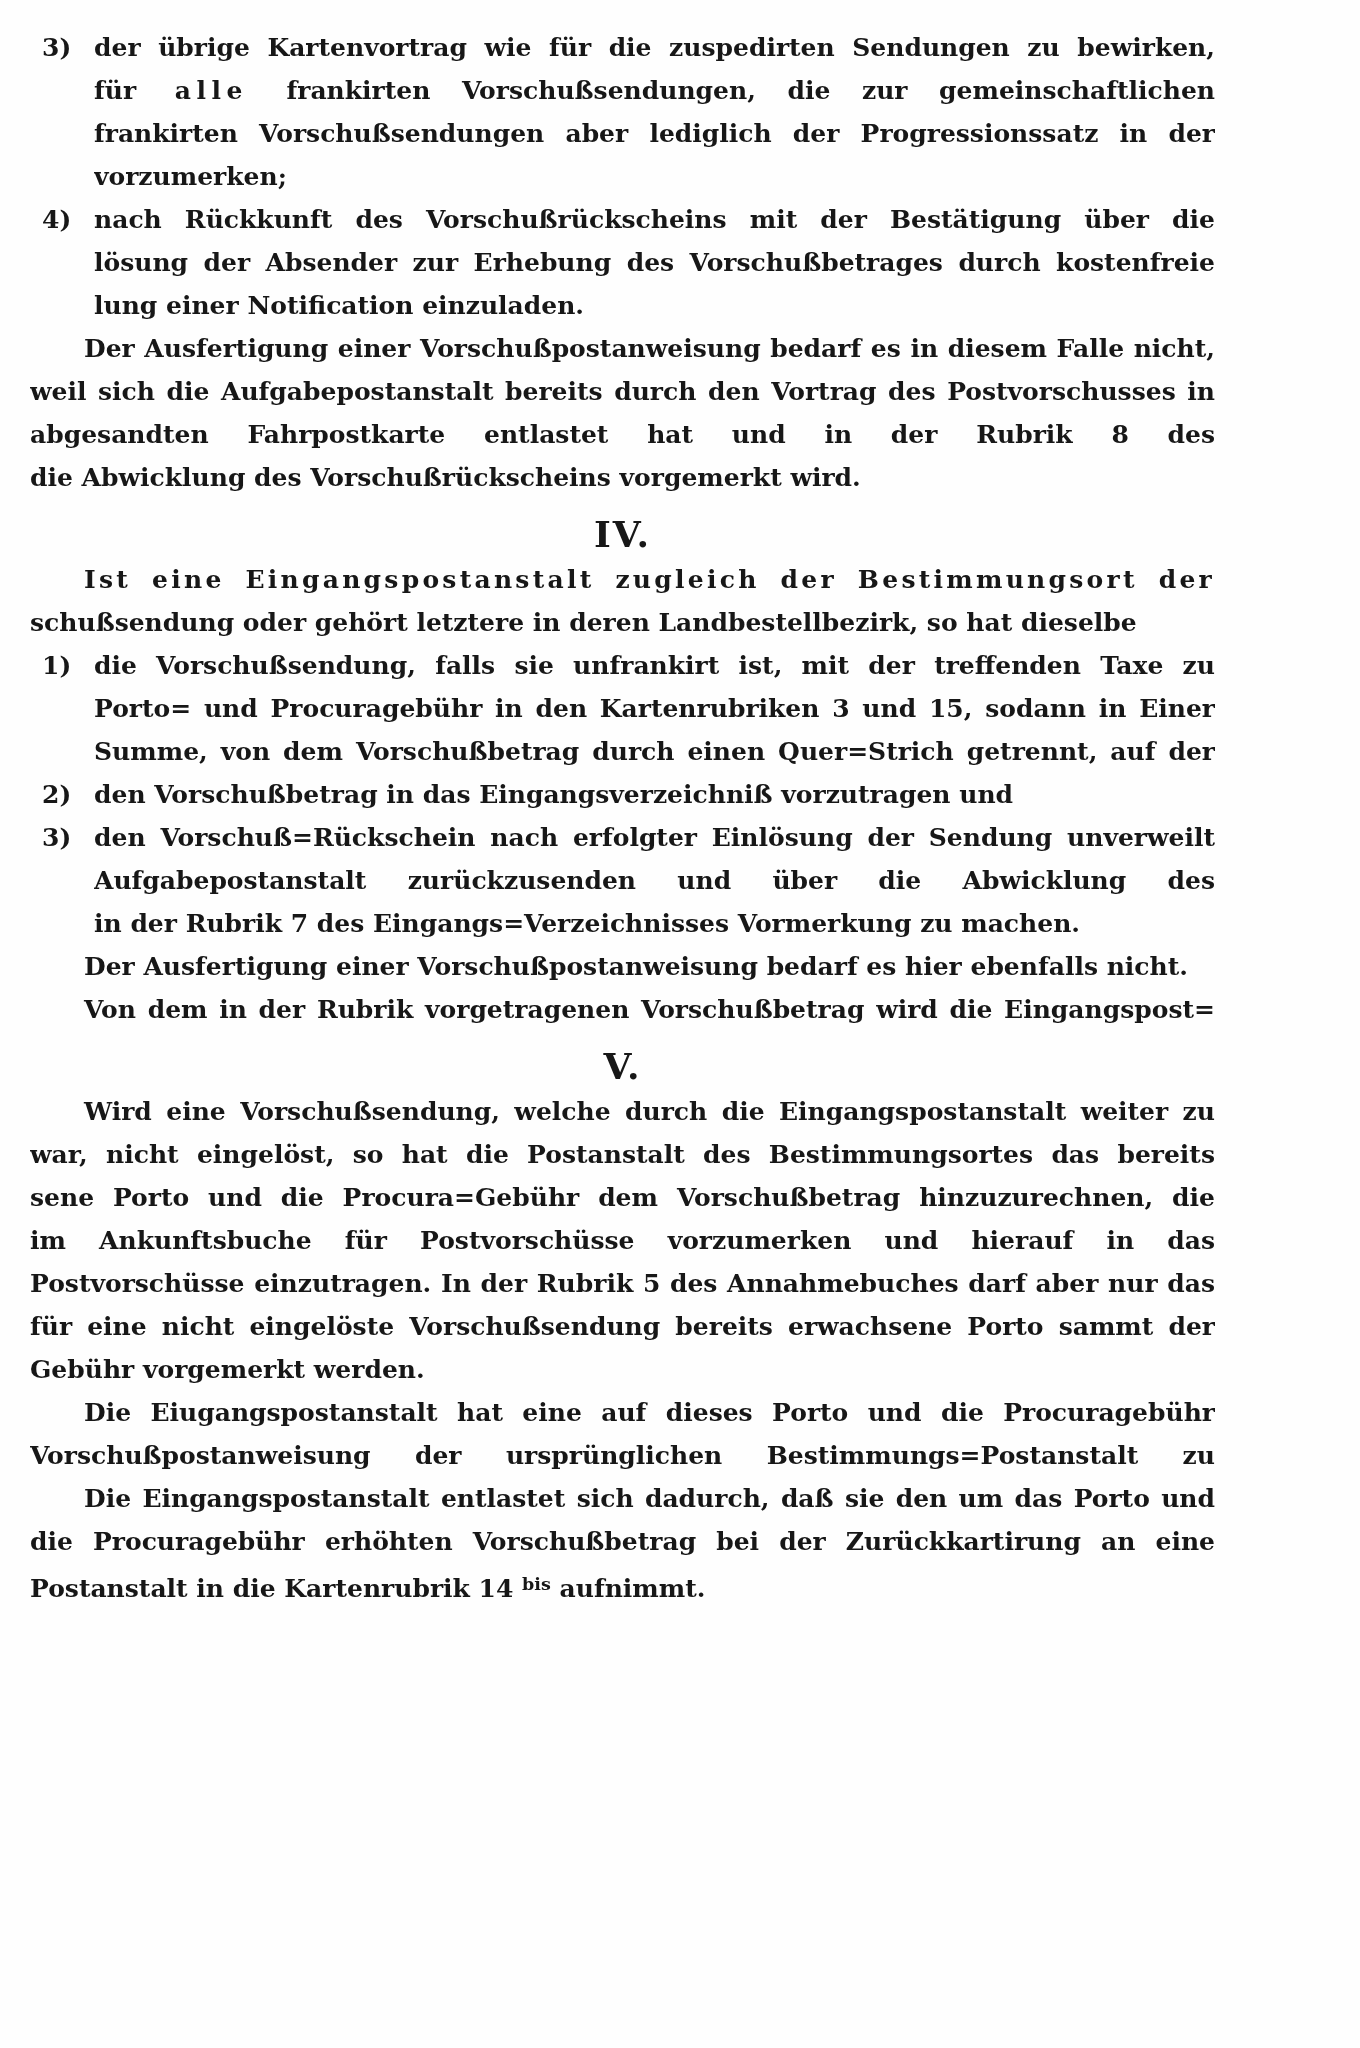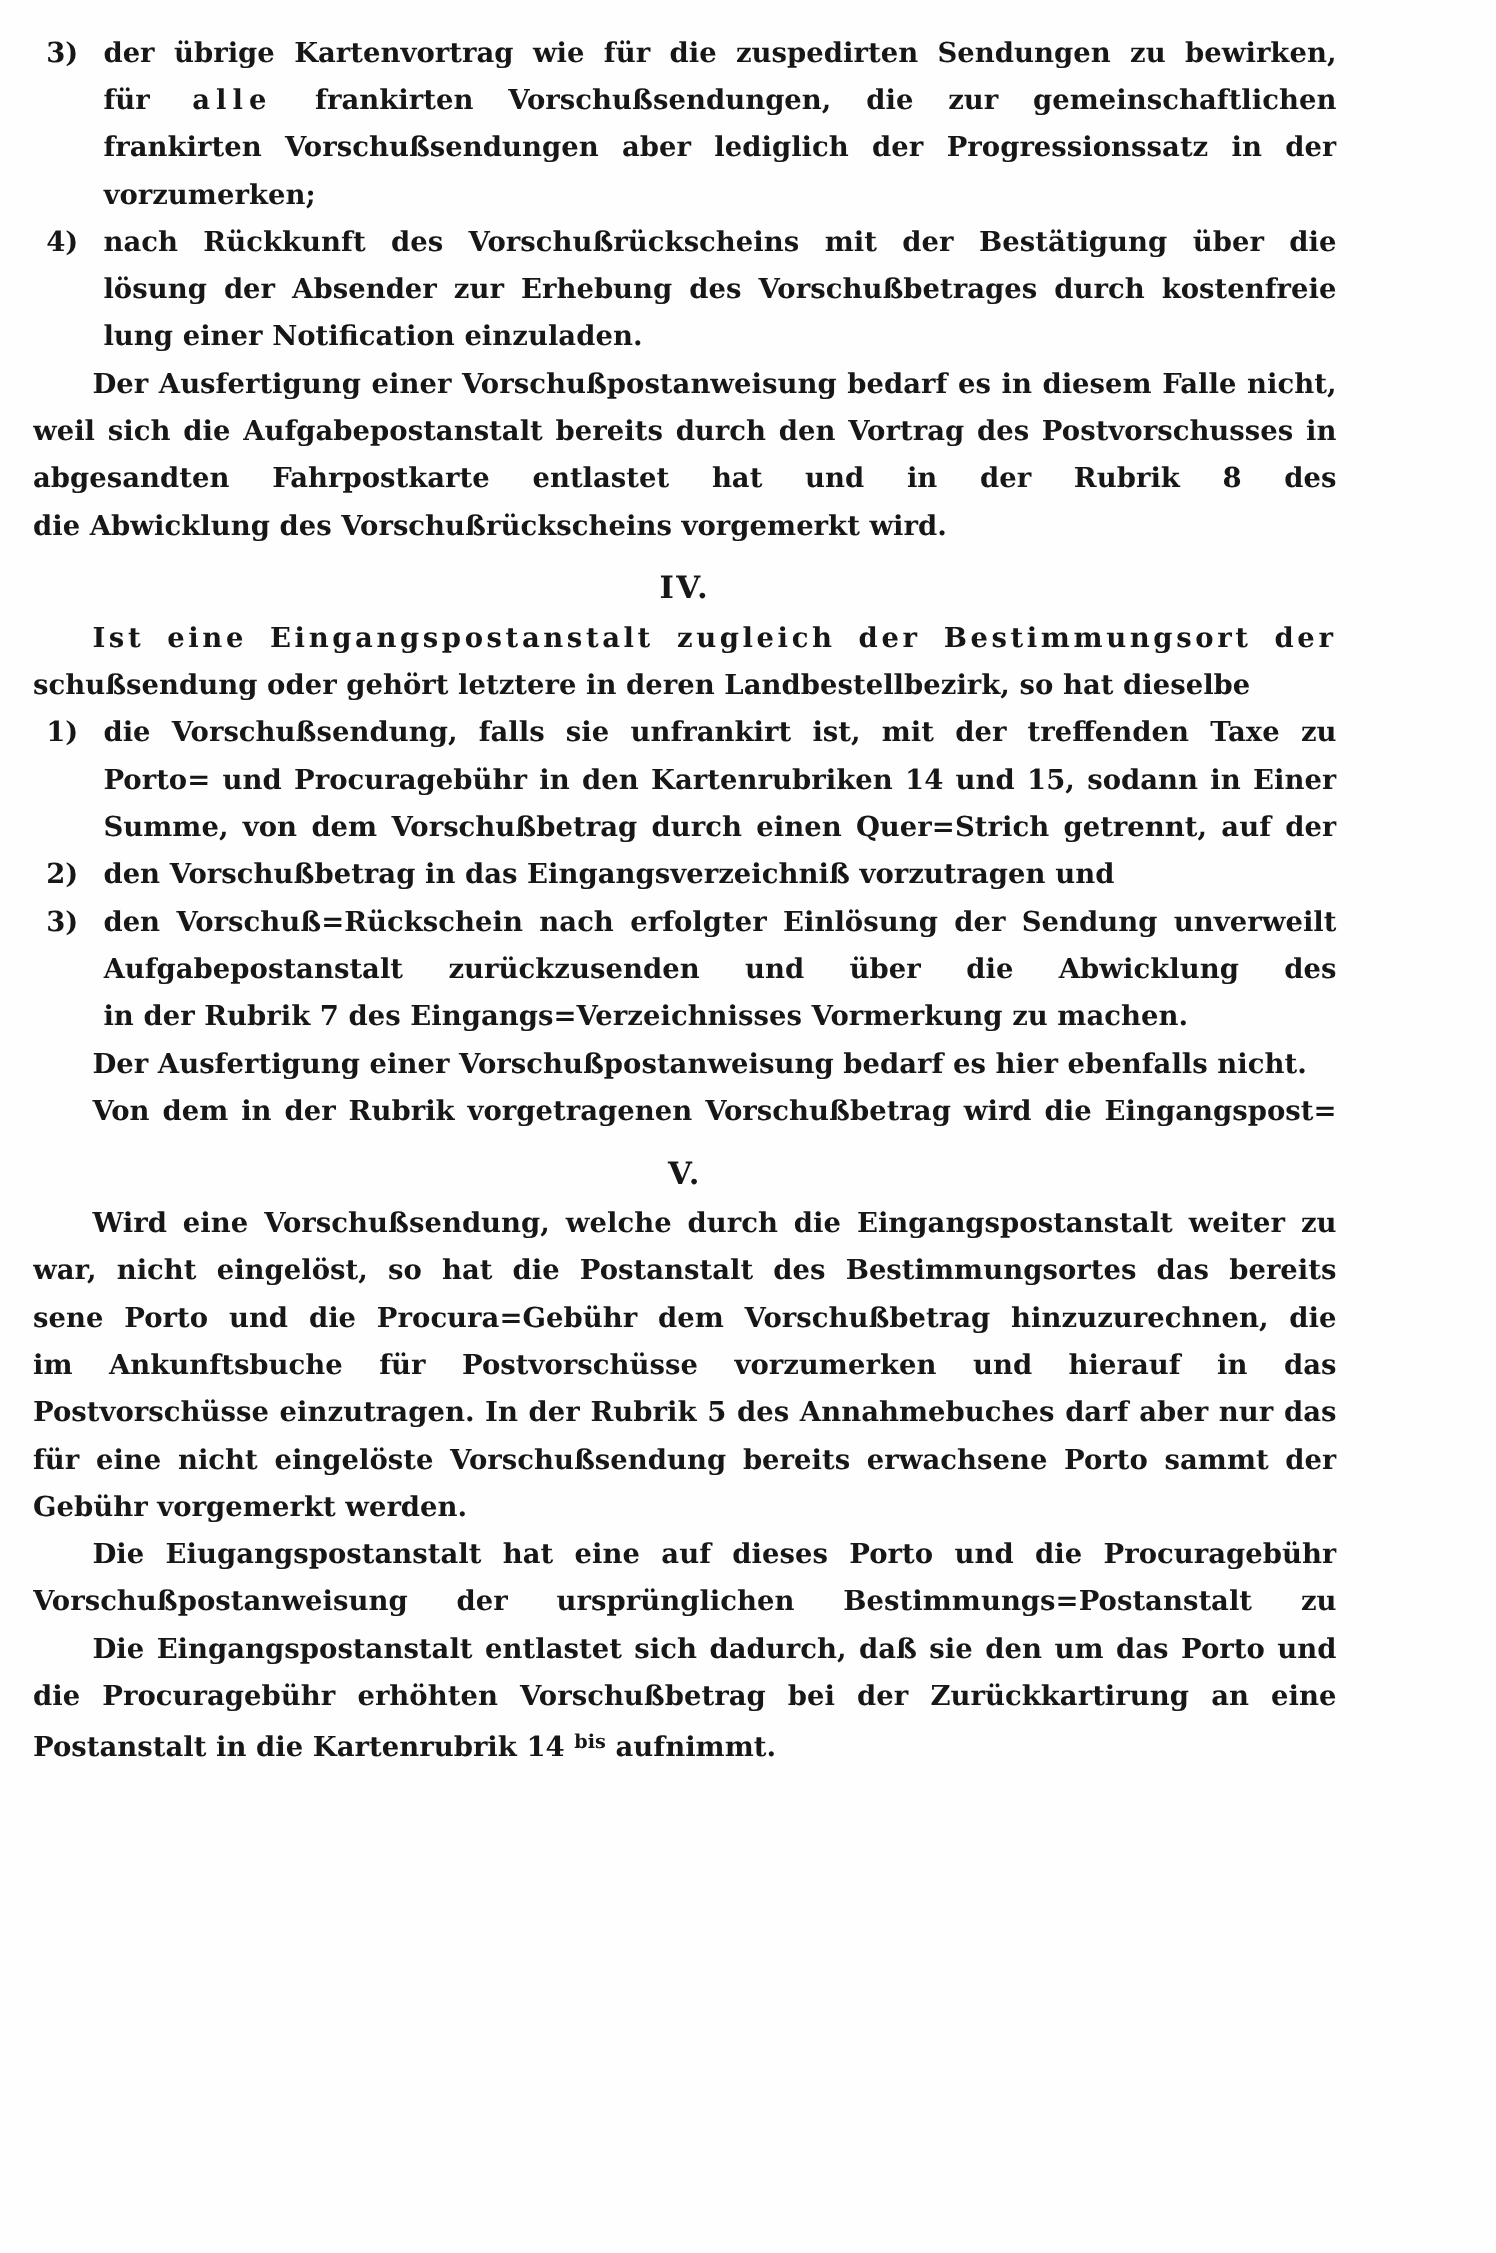--- a/index.html
+++ b/index.html
@@ -37,21 +37,21 @@
     line-height: 43px;
   }
   .heading {
     width: 1185px;
     text-align: right;
     text-align-last: center;
     line-height: 43px;
     height: 43px;
     margin-top: 14px;
     margin-bottom: 2px;
-    font-size: 28px;
+    font-size: 36px;
     letter-spacing: 2px;
   }
   .sp { letter-spacing: 0.13em; }
   .sp2 { letter-spacing: 0.22em; padding: 0 7px; }
   .sup { font-size: 0.7em; vertical-align: 7px; letter-spacing: 0; margin-top: 22px; }
 </style>
 </head>
 <body>
 
 <div class="page">
@@ -82,21 +82,21 @@
     <div class="heading">IV.</div>
 
     <div class="para">
       <div class="ln j ind sp">Ist eine Eingangspostanstalt zugleich der Bestimmungsort der Vor=</div>
       <div class="ln">schußsendung oder gehört letztere in deren Landbestellbezirk, so hat dieselbe</div>
     </div>
 
     <div class="item">
       <span class="num">1)</span>
       <div class="ln j">die Vorschußsendung, falls sie unfrankirt ist, mit der treffenden Taxe zu belegen,</div>
-      <div class="ln j">Porto= und Procuragebühr in den Kartenrubriken 14 und 15, sodann in Einer</div>
+      <div class="ln j">Porto= und Procuragebühr in den Kartenrubriken 3 und 15, sodann in Einer</div>
       <div class="ln j">Summe, von dem Vorschußbetrag durch einen Quer=Strich getrennt, auf der Be=</div>
     </div>
 
     <div class="item">
       <span class="num">2)</span>
       <div class="ln">den Vorschußbetrag in das Eingangsverzeichniß vorzutragen und</div>
     </div>
 
     <div class="item">
       <span class="num">3)</span>

